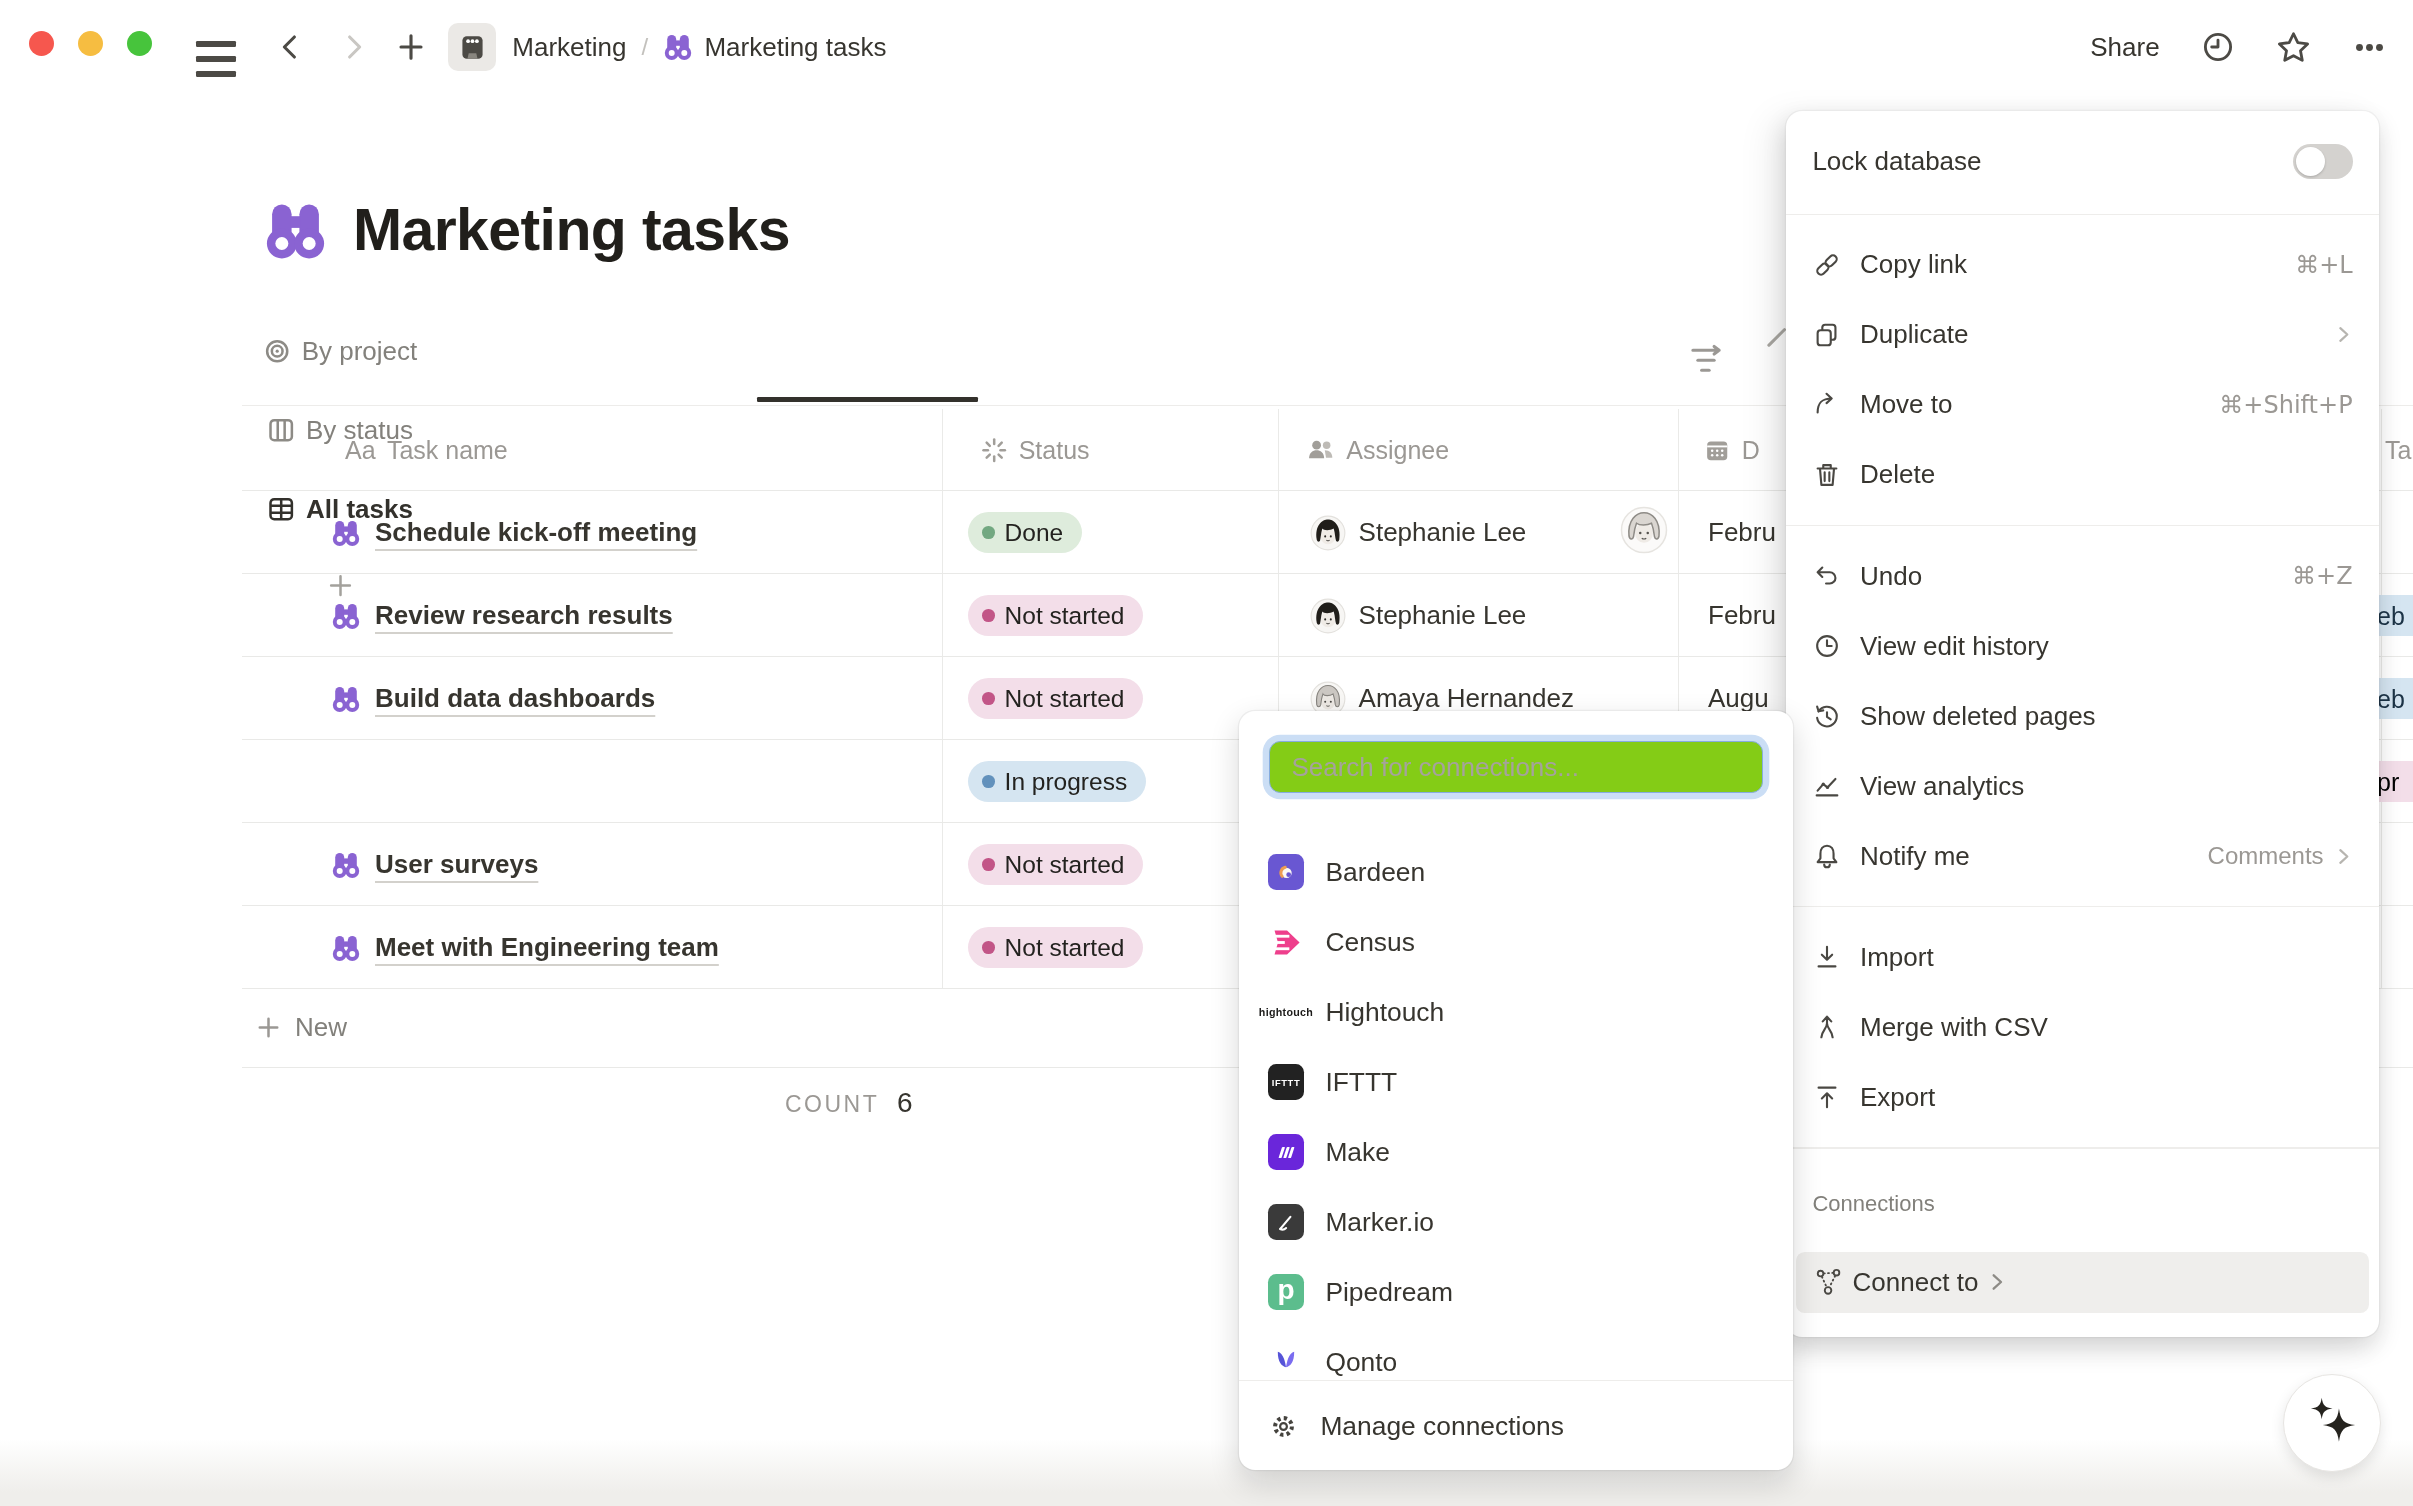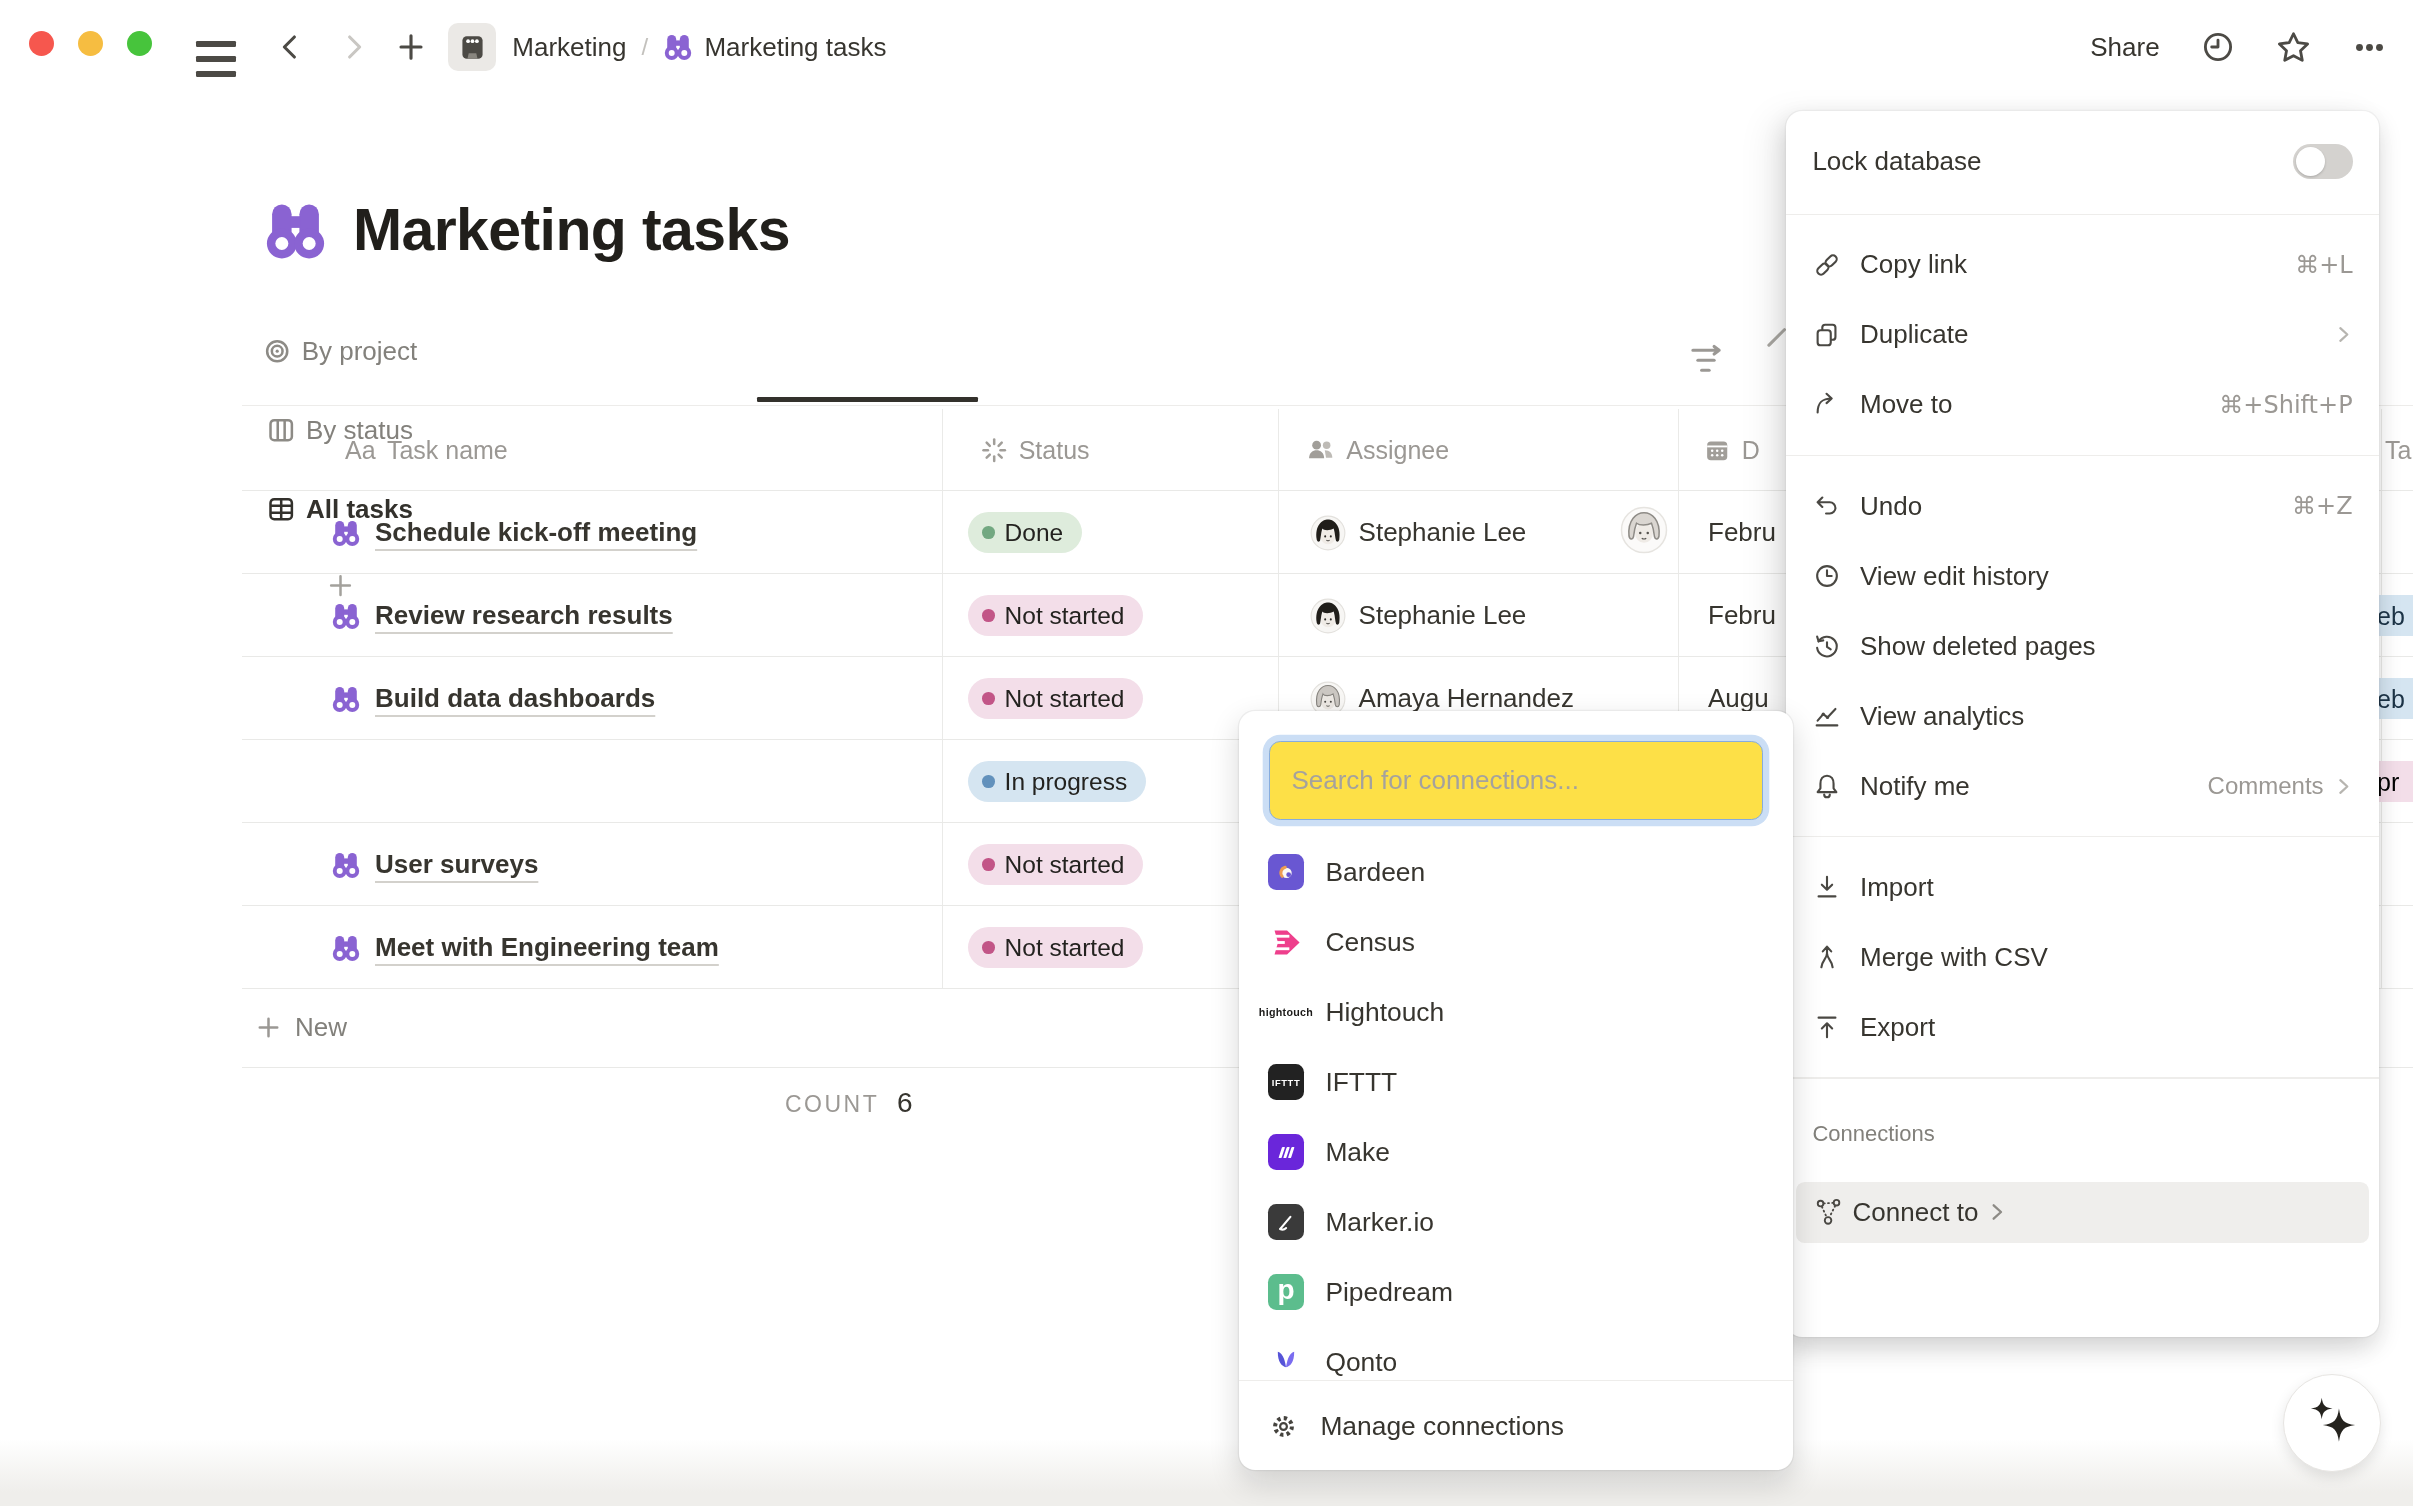--- a/index.html
+++ b/index.html
@@ -75,22 +75,22 @@
   .m-div { height:1.3px; background:#EEEDEB; margin:15px 0; }
   .lock-row { display:flex; align-items:center; justify-content:space-between; height:75px; padding:0 26.4px; font-size:26px; }
   .toggle { width:60px; height:35px; border-radius:17.6px; background:#D4D2CF; position:relative; }
   .toggle b { position:absolute; left:3.1px; top:3.1px; width:29px; height:29px; border-radius:50%; background:#fff; box-shadow:0 1.3px 2.5px rgba(0,0,0,.18); }
   .m-section { height:63px; display:flex; align-items:flex-end; padding:0 26.4px 10px; color:#82807B; font-size:22px; }
   .m-connect { margin:25px 10px 0; height:61px; border-radius:8.8px; background:#EFEEEC; display:flex; align-items:center; gap:9px; padding:0 17.6px; font-size:26px; color:#37352F; }
 
   
   .submenu { position:absolute; left:1239px; top:711px; width:554px; height:759px; background:#fff; border-radius:16.3px; z-index:30;
     box-shadow:0 0 0 1.3px rgba(15,15,15,.05), 0 11.3px 30px rgba(15,15,15,.16); overflow:hidden; }
-  .search-wrap { position:absolute; left:30px; right:30px; top:30px; height:79px; border-radius:11.3px;
-    border:1.9px solid #86ACDE; box-shadow:0 0 0 6.3px #CBDEF5; background:#fde047; overflow:hidden; }
+  .search-wrap { position:absolute; left:30px; right:30px; top:30px; height:52px; border-radius:11.3px;
+    border:1.9px solid #86ACDE; box-shadow:0 0 0 6.3px #CBDEF5; background:#84cc16; overflow:hidden; }
   .search-wrap input { width:100%; height:100%; border:0; outline:none; background:transparent; font-size:26px; padding:0 21.4px;
     font-family:"Liberation Sans","DejaVu Sans",sans-serif; color:#37352F; }
   .search-wrap input::placeholder { color:#A5A29D; }
   .conn-list { position:absolute; left:0; right:0; top:126px; height:544px; overflow:hidden; }
   .conn-item { display:flex; align-items:center; height:70px; padding:0 29px; gap:21.4px; font-size:26.4px; color:#37352F; }
   .cicon { width:36px; height:36px; border-radius:8.2px; display:flex; align-items:center; justify-content:center; flex:none; }
   .cicon.bardeen{ background:#6957D2; } .cicon.ifttt{ background:#222222; } .cicon.make{ background:#6A26DA; }
   .cicon.marker{ background:#3A3A3A; } .cicon.pipedream{ background:#5CBD8D; }
   .cicon.plain{ background:transparent; border-radius:0; }
   .wordmark { font-size:10.7px; font-weight:700; color:#1C1B19; letter-spacing:0.3px; }
@@ -533,20 +533,28 @@
   </div>
   <div class="m-item">
     <span class="mi">
         <svg width="30" height="30" viewBox="0 0 64 64">
           <path d="M12 48 C12 26 22 18 42 18 M42 18 l-11 -10 M42 18 l-11 10" fill="none" stroke="#4A4843" stroke-width="4.5" stroke-linecap="round" stroke-linejoin="round"></path>
         </svg>
       </span>
     <span class="lbl">Move to</span>
     <span class="m-right kbd">⌘+Shift+P</span>
   </div>
+  <div class="m-item">
+    <span class="mi">
+        <svg width="30" height="30" viewBox="0 0 64 64">
+          <path d="M12 18 H52 M24 18 V11 H40 V18 M17 18 L20 53 H44 L47 18 M27 26 V45 M37 26 V45" fill="none" stroke="#4A4843" stroke-width="4.5" stroke-linecap="round" stroke-linejoin="round"></path>
+        </svg>
+      </span>
+    <span class="lbl">Delete</span>
+  </div>
   <div class="m-div"></div>
 
   <div class="m-item">
     <span class="mi">
         <svg width="30" height="30" viewBox="0 0 64 64">
           <path d="M22 14 L12 24 L22 34 M12 24 H38 a12 12 0 0 1 0 24 H30" fill="none" stroke="#4A4843" stroke-width="4.5" stroke-linecap="round" stroke-linejoin="round"></path>
         </svg>
       </span>
     <span class="lbl">Undo</span>
     <span class="m-right kbd">⌘+Z</span>

